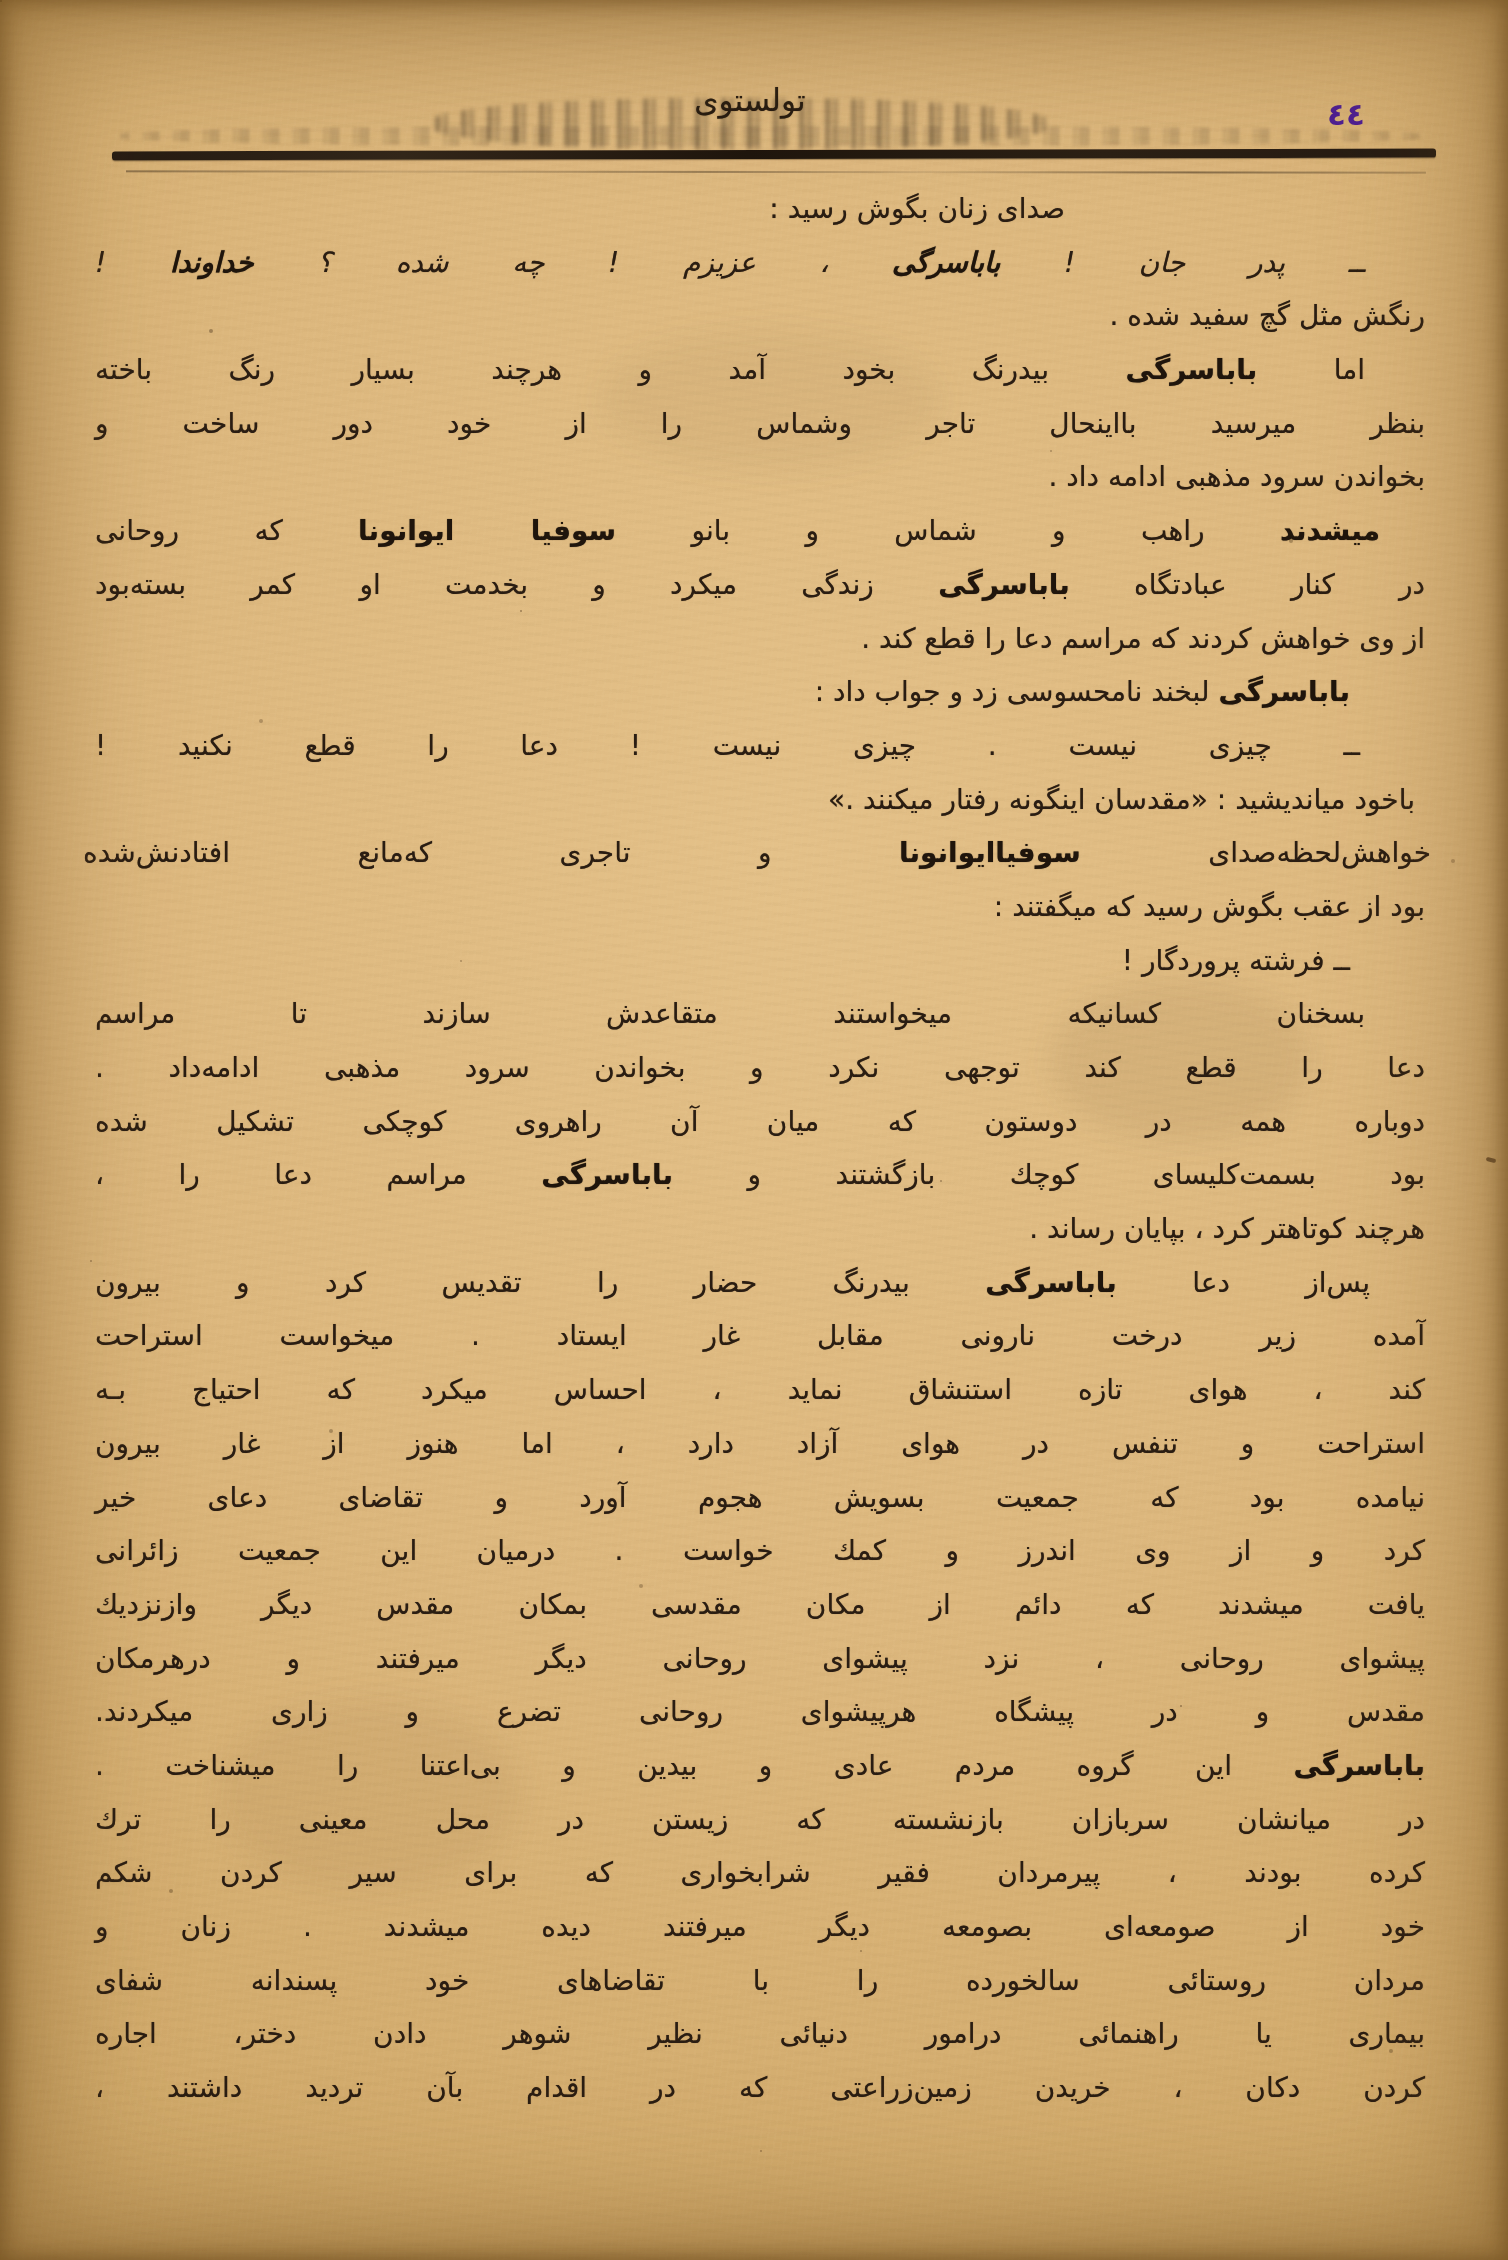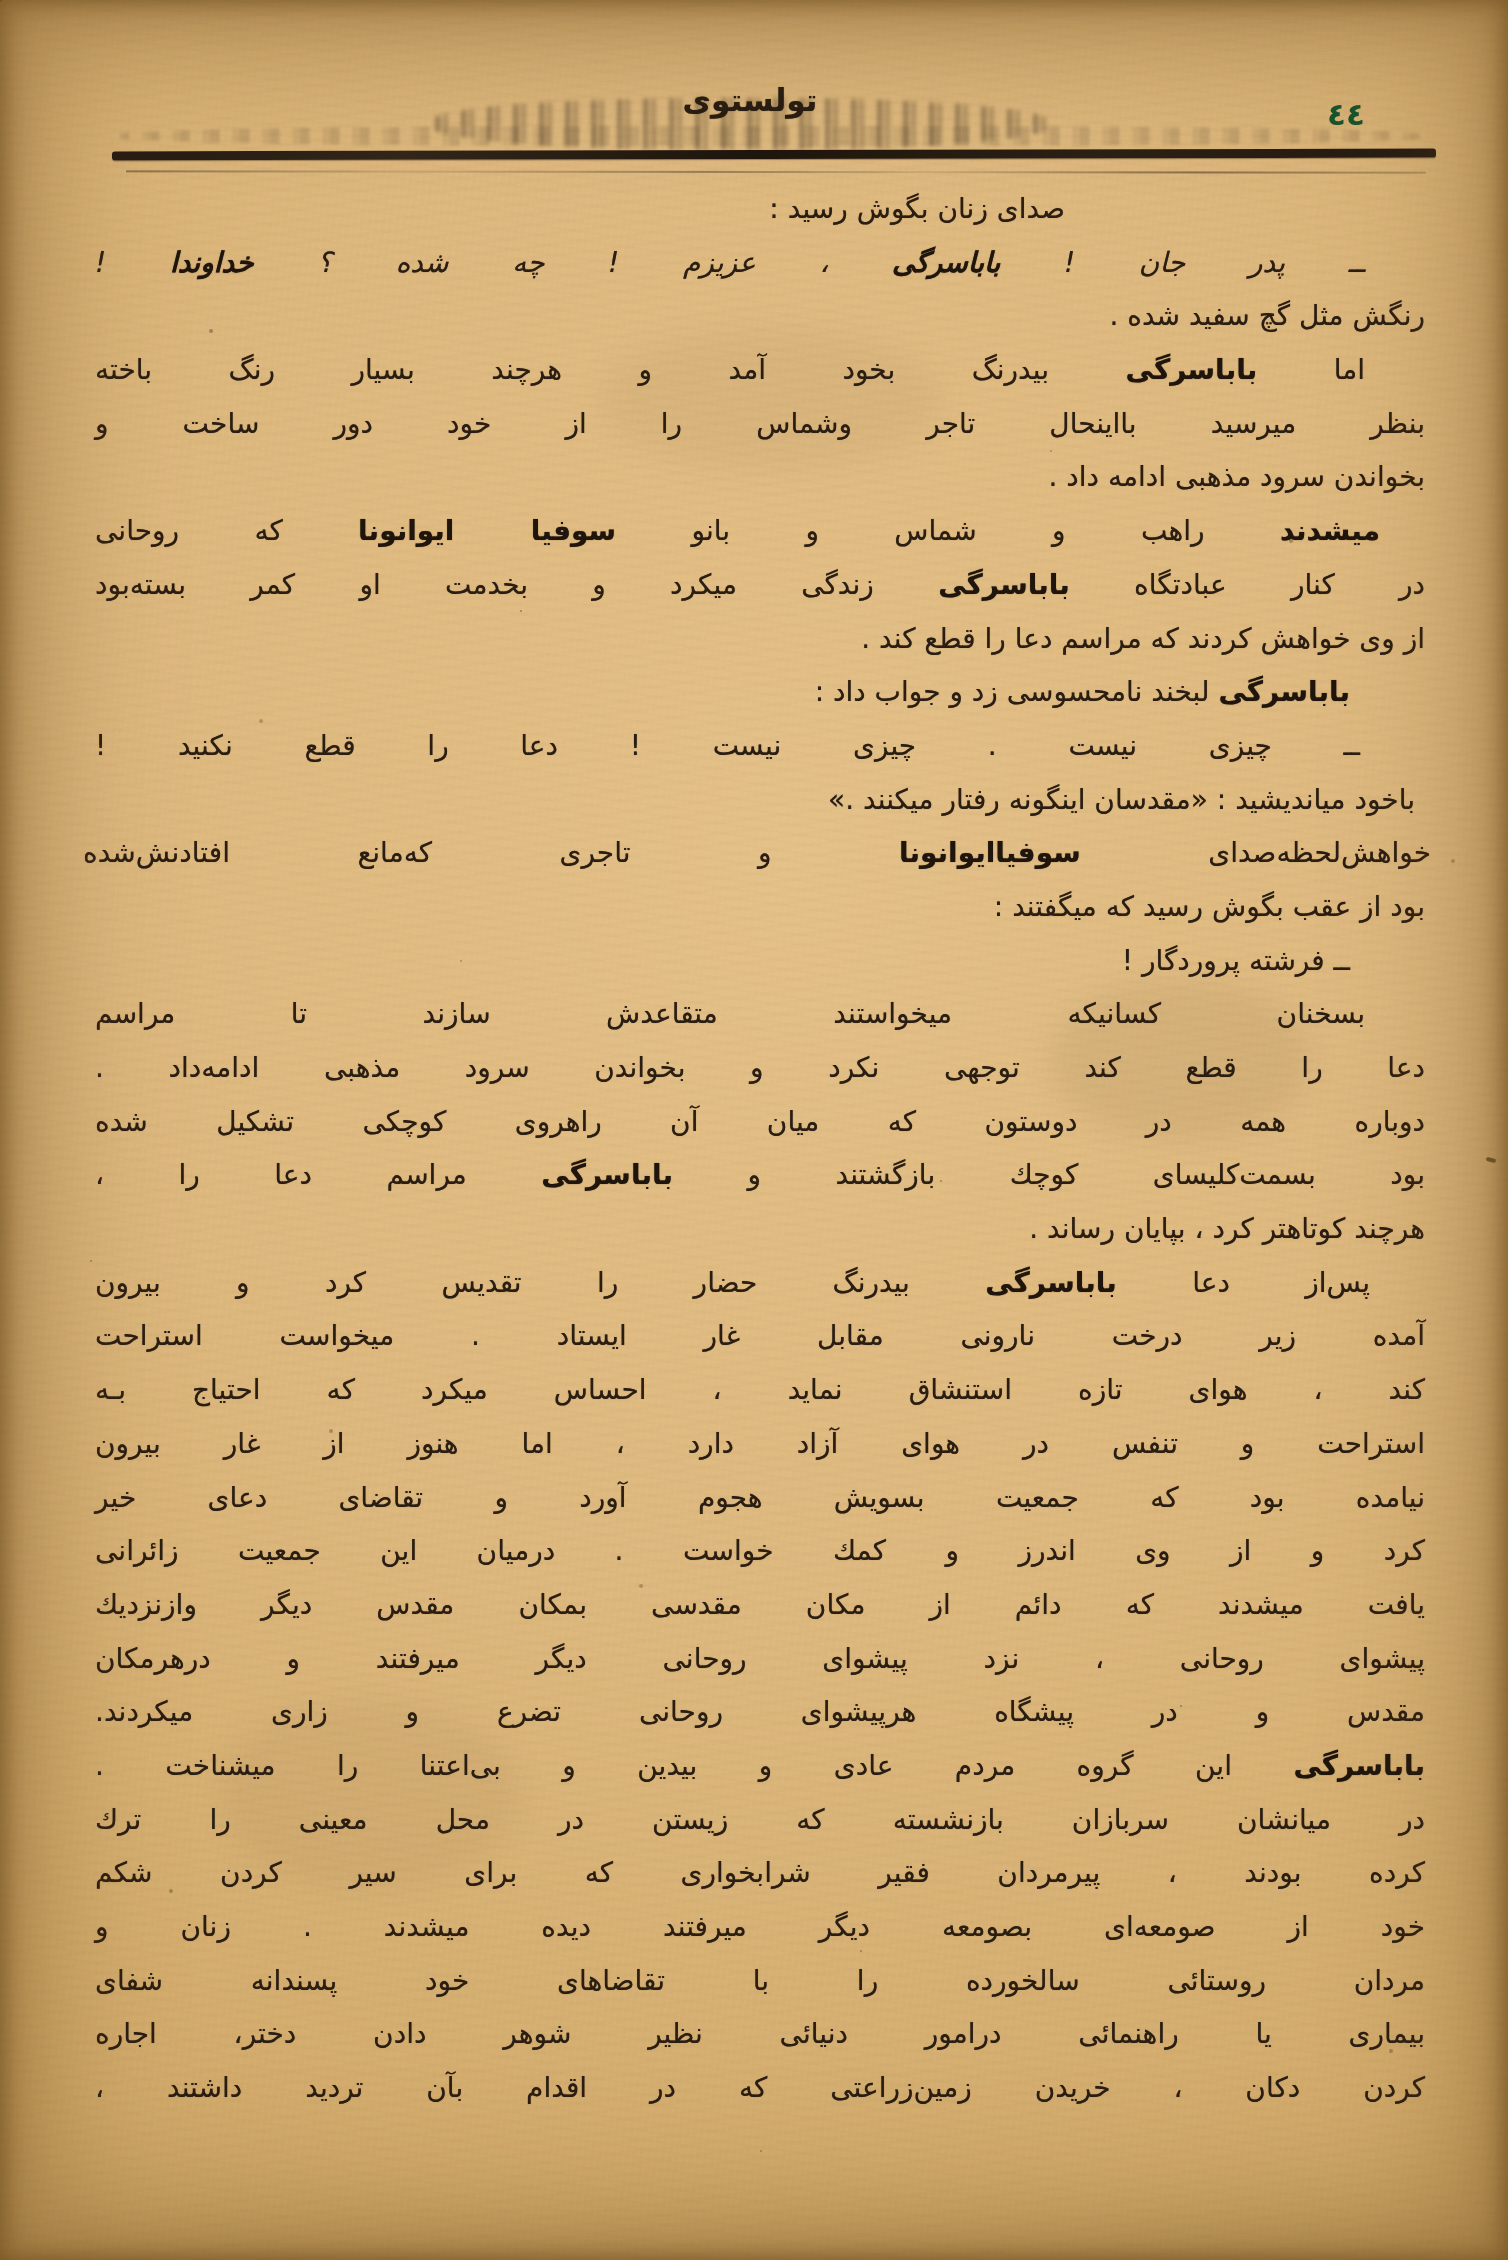--- a/index.html
+++ b/index.html
@@ -40,25 +40,25 @@
       1452px 860px 0 1px rgba(70,48,24,.30), 90px 1260px 0 0 rgba(70,48,24,.40),
       640px 1585px 0 1px rgba(70,48,24,.30), 1050px 450px 0 0 rgba(70,48,24,.35),
       260px 720px 0 1px rgba(70,48,24,.30), 860px 1950px 0 0 rgba(70,48,24,.40);
   }
   .fleck{position:absolute;left:1486px;top:1158px;width:10px;height:4px;border-radius:2px;
     background:rgba(62,42,24,.7);transform:rotate(14deg);}
 
   
   .page-number{
     position:absolute;left:1316px;top:96px;width:60px;
-    font-size:31px;font-weight:bold;color:#14532d;text-align:center;
+    font-size:31px;font-weight:bold;color:#4c1d95;text-align:center;
   }
   .header-title{
     position:absolute;left:0;right:8px;top:82px;text-align:center;
-    font-size:31px;font-weight:bold;color:#241a10;letter-spacing:1px;
+    font-size:31px;font-weight:normal;color:#241a10;letter-spacing:1px;
     text-shadow:0 0 1px rgba(36,26,16,.6);
   }
   .smudge-band{
     position:absolute;left:430px;top:98px;width:620px;height:52px;border-radius:45%;
     background:repeating-linear-gradient(90deg,
       rgba(38,27,17,0) 0 5px, rgba(38,27,17,.50) 6px 9px,
       rgba(38,27,17,.10) 10px 14px, rgba(38,27,17,.38) 15px 17px,
       rgba(38,27,17,0) 18px 26px);
     filter:blur(2.2px);opacity:.85;
   }

